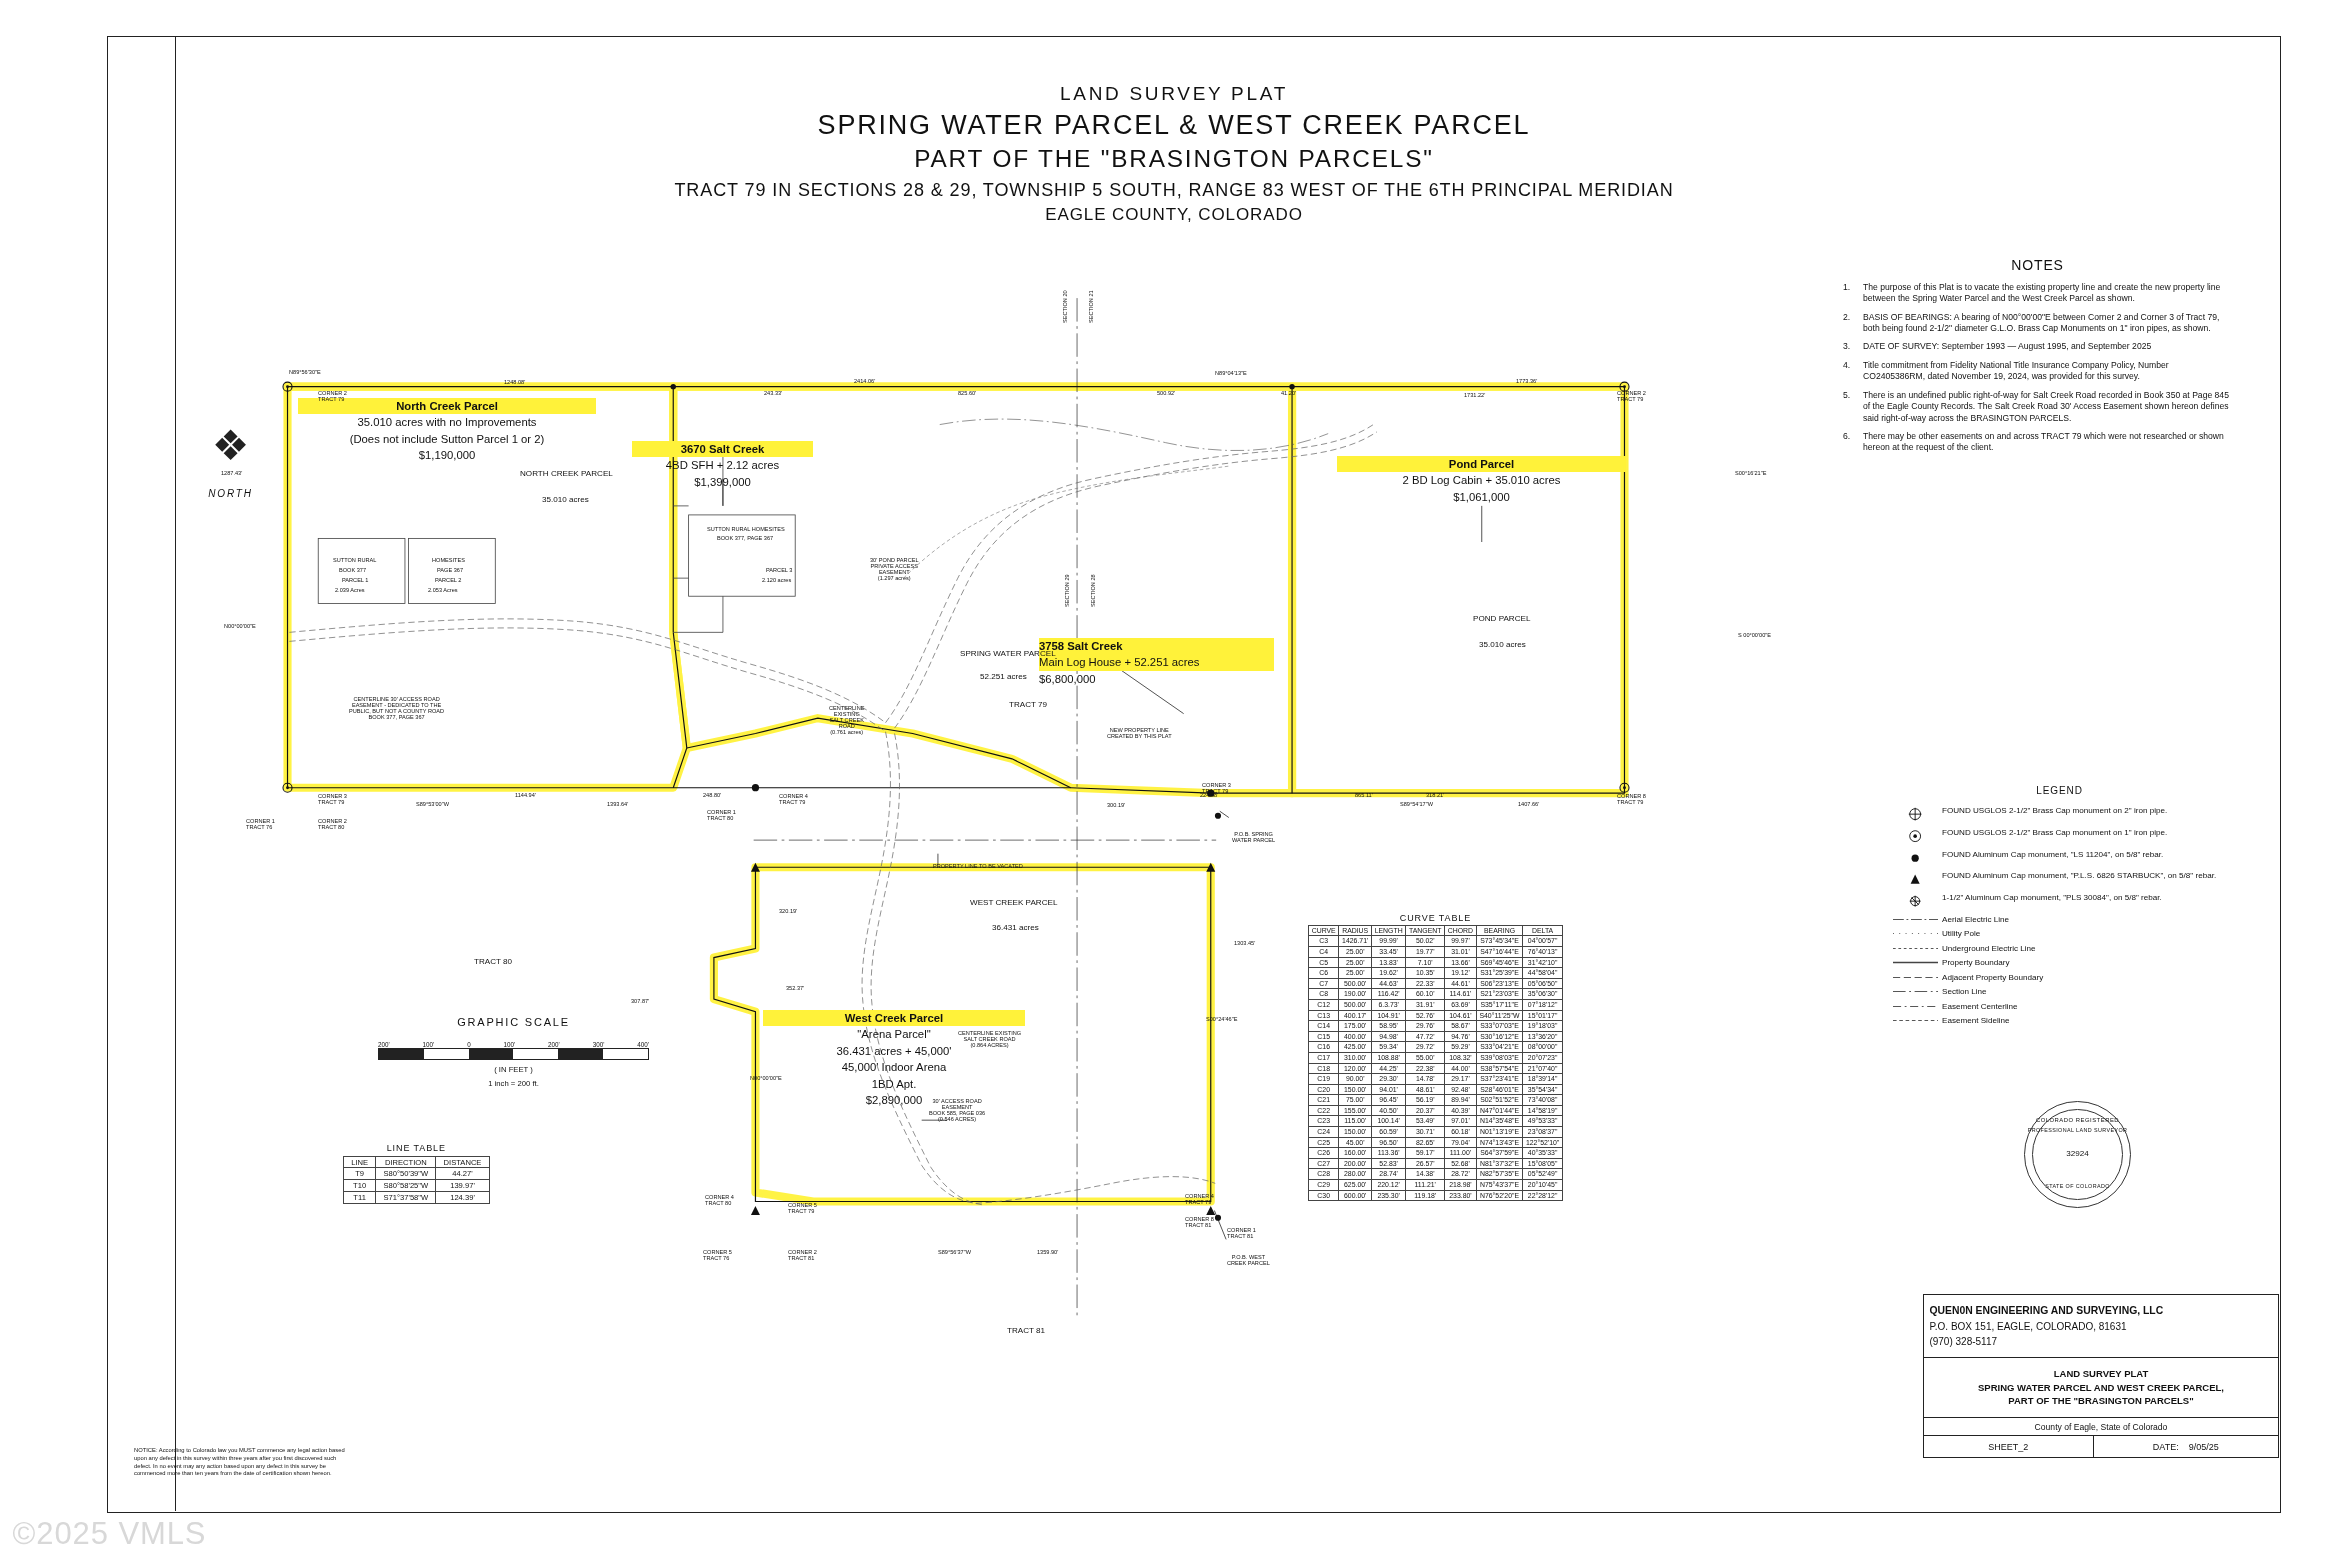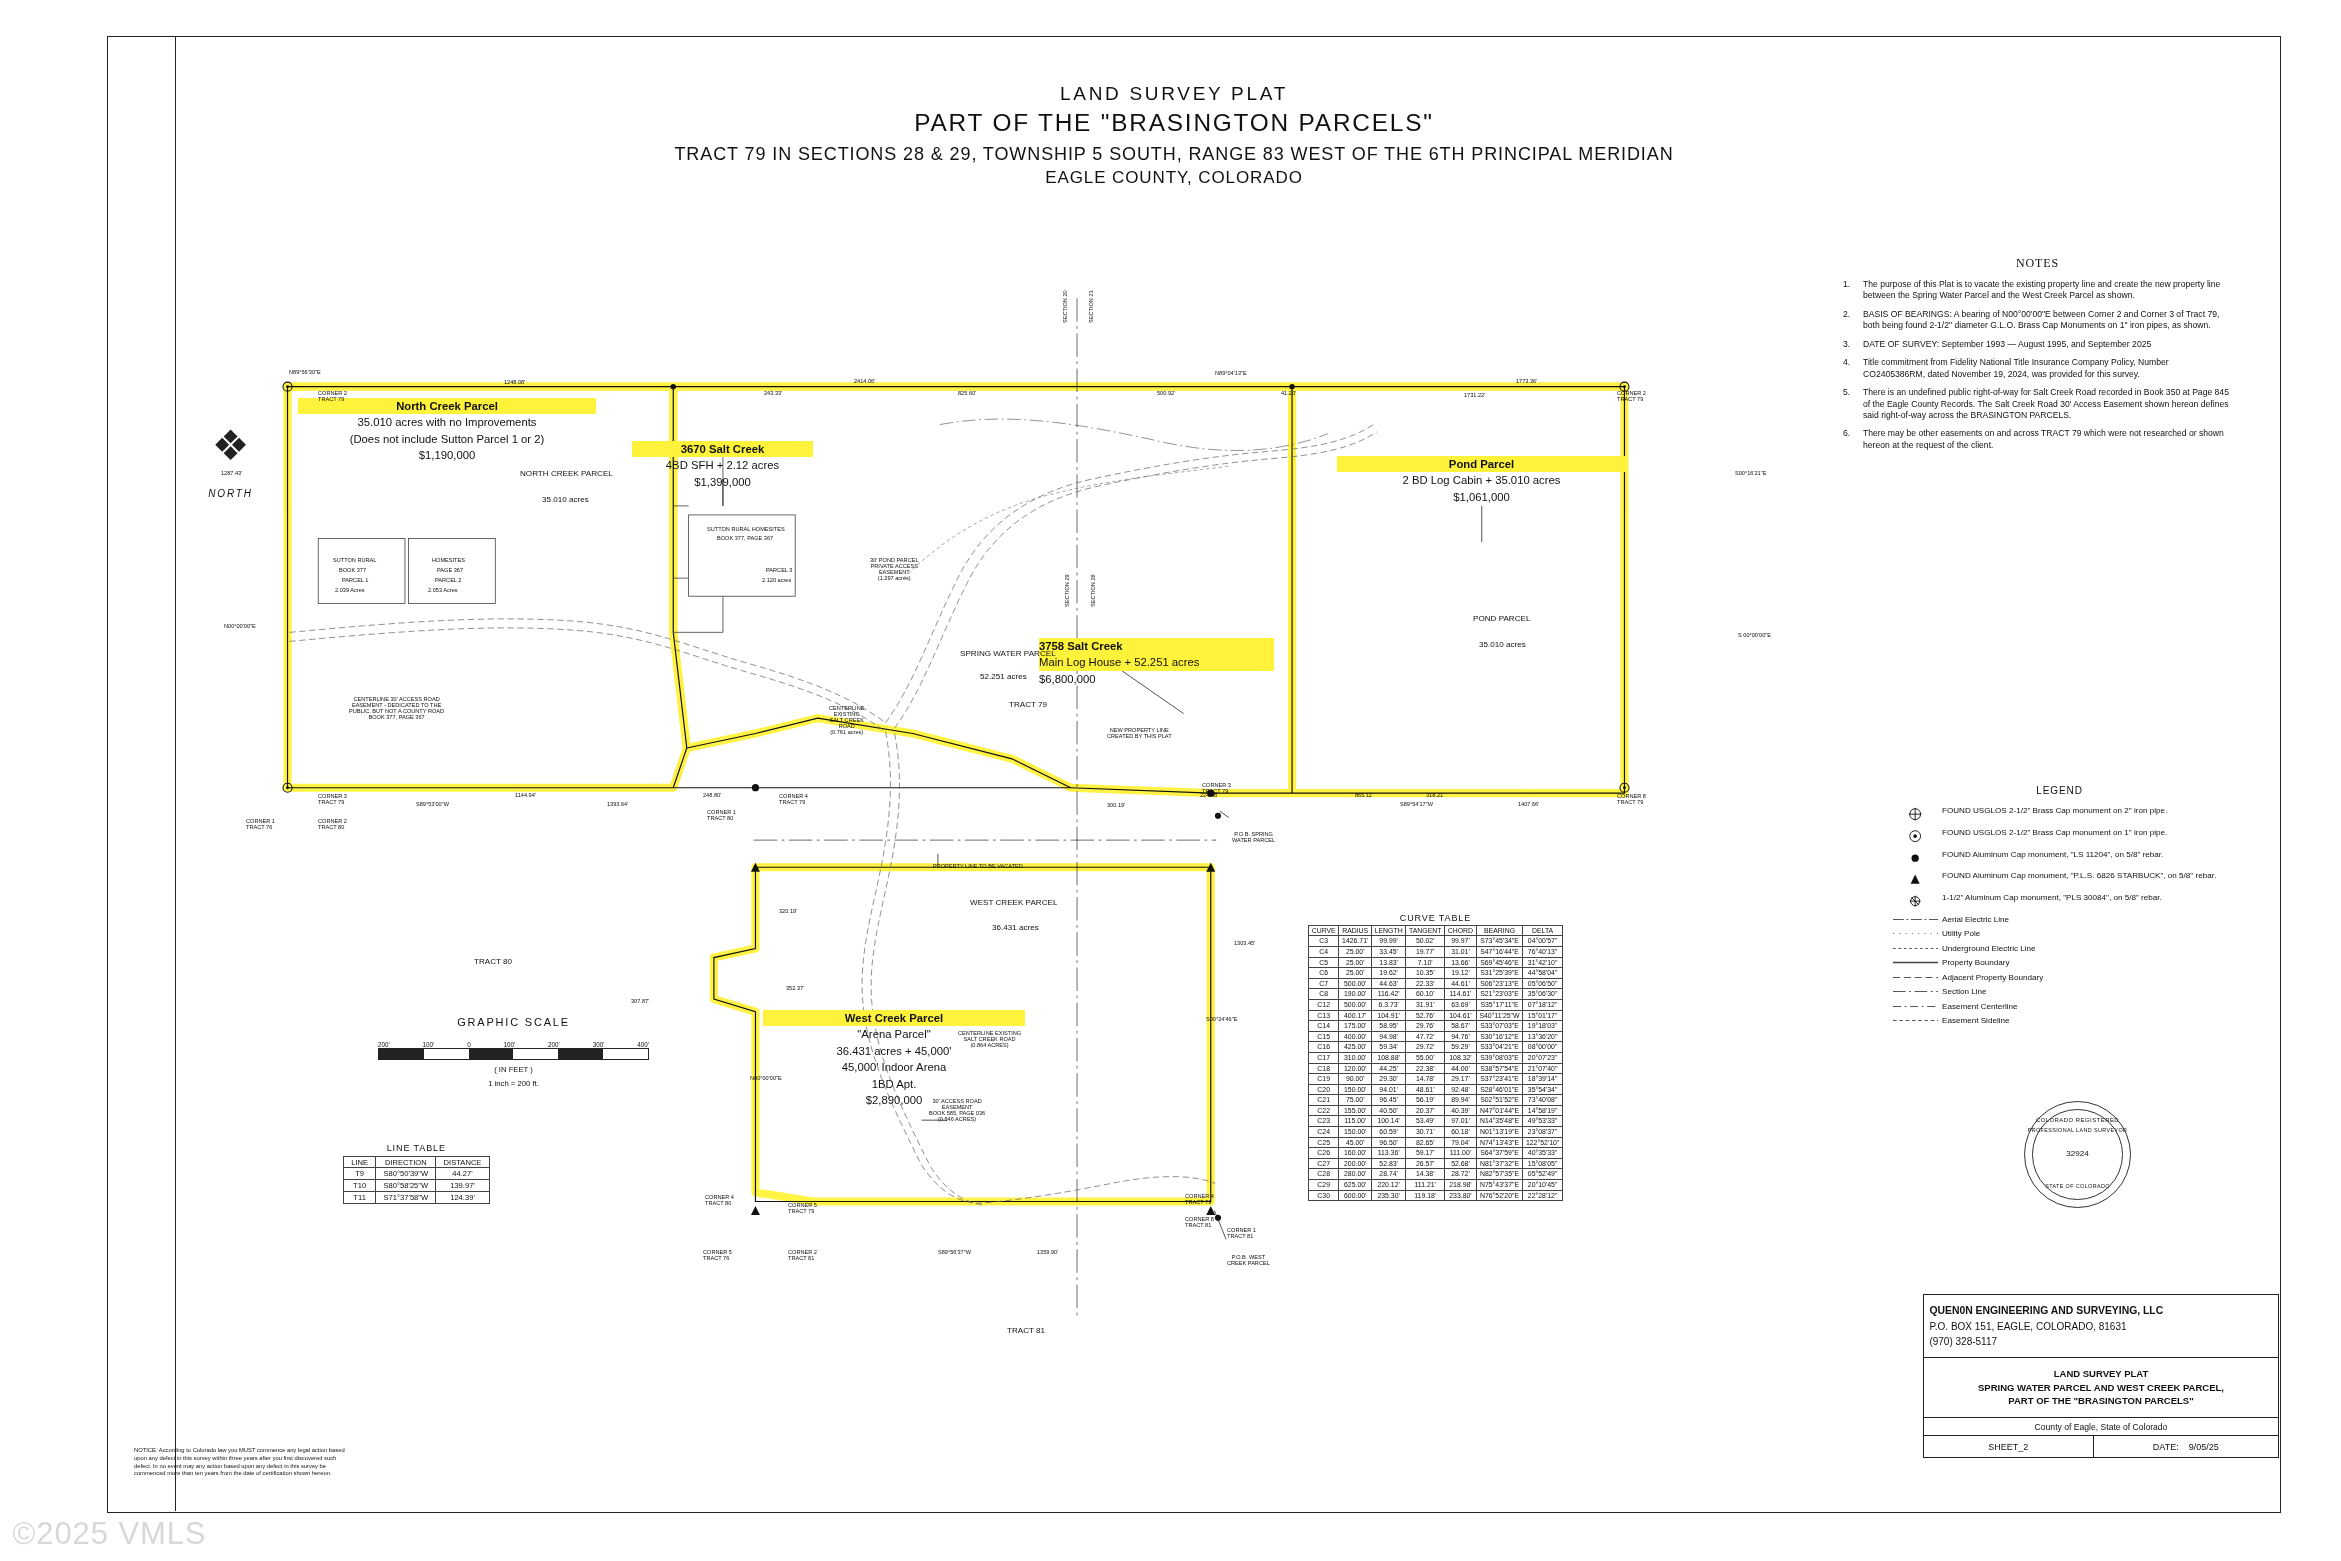--- a/index.html
+++ b/index.html
@@ -10,21 +10,21 @@
   .watermark{position:absolute;left:12.6px;bottom:9px;font-size:31px;color:#d8d8d8;letter-spacing:0.9px;}
   
   .titles{position:absolute;left:361px;top:83px;width:1626px;text-align:center;font-family:"Liberation Sans",sans-serif;}
   .t1{font-size:19px;letter-spacing:2.7px;}
   .t2{font-size:27px;letter-spacing:1.8px;margin-top:5.4px;}
   .t3{font-size:24.4px;letter-spacing:1.8px;margin-top:3.6px;}
   .t4{font-size:18px;letter-spacing:0.9px;margin-top:7.2px;}
   .t5{font-size:17px;letter-spacing:0.9px;margin-top:3.6px;}
   
   .notes{position:absolute;left:1843px;top:256px;width:389px;font-size:8.6px;line-height:1.32;}
-  .notes h4{margin:0 0 7.2px 0;font-size:12px;font-weight:normal;letter-spacing:0.9px;text-align:center;font-family:Liberation Serif, serif;}
+  .notes h4{margin:0 0 7.2px 0;font-size:14px;font-weight:normal;letter-spacing:0.9px;text-align:center;}
   .note{display:flex;margin-bottom:7.2px;}
   .note .num{width:20px;flex:none;}
   .note .txt{flex:1;}
   
   .legend{position:absolute;left:1888px;top:784px;width:343px;font-size:8.1px;line-height:1.3;}
   .legend h4{margin:0 0 9px 0;font-size:10px;font-weight:normal;letter-spacing:0.9px;text-align:center;}
   .legend-row{display:flex;align-items:flex-start;margin-bottom:1.8px;}
   .legend-sym{width:54px;flex:none;text-align:center;font-size:9px;}
   .legend-txt{flex:1;}
   
@@ -84,20 +84,21 @@
 <body>
 
 <div id="sheet">
 
   <div class="border-outer"></div>
   <div class="border-left-rule"></div>
   <div class="watermark">©2025 VMLS</div>
 
   <div class="titles">
     <div class="t1">LAND SURVEY PLAT</div>
+    <div class="t2">SPRING WATER PARCEL &amp; WEST CREEK PARCEL</div>
     <div class="t3">PART OF THE  "BRASINGTON PARCELS"</div>
     <div class="t4">TRACT 79 IN SECTIONS 28 &amp; 29, TOWNSHIP 5 SOUTH, RANGE 83 WEST OF THE 6TH PRINCIPAL MERIDIAN</div>
     <div class="t5">EAGLE COUNTY, COLORADO</div>
   </div>
 
   <svg class="draw" viewBox="0 0 2592 1728">
     <defs>
       <pattern id="hatch" width="6" height="6" patternUnits="userSpaceOnUse">
         <path d="M0,6 L6,0" stroke="#777" stroke-width="0.6"></path>
       </pattern>

